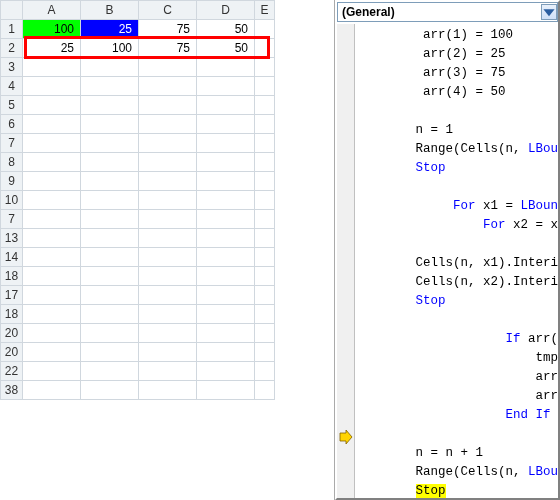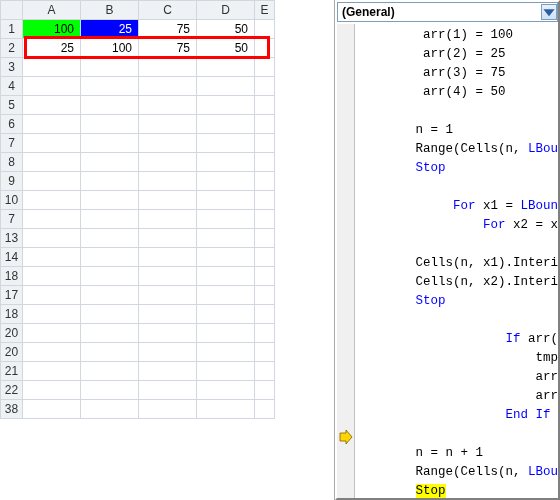--- a/index.html
+++ b/index.html
@@ -185,28 +185,20 @@
           </tr>
       <tr>
             <th class="rowhdr">20</th>
             <td class="cell"></td>
             <td class="cell"></td>
             <td class="cell"></td>
             <td class="cell"></td>
             <td class="cell-e"></td>
           </tr>
       <tr>
-            <th class="rowhdr">21</th>
-            <td class="cell"></td>
-            <td class="cell"></td>
-            <td class="cell"></td>
-            <td class="cell"></td>
-            <td class="cell-e"></td>
-          </tr>
-      <tr>
             <th class="rowhdr">22</th>
             <td class="cell"></td>
             <td class="cell"></td>
             <td class="cell"></td>
             <td class="cell"></td>
             <td class="cell-e"></td>
           </tr>
       <tr>
             <th class="rowhdr">38</th>
             <td class="cell"></td>

